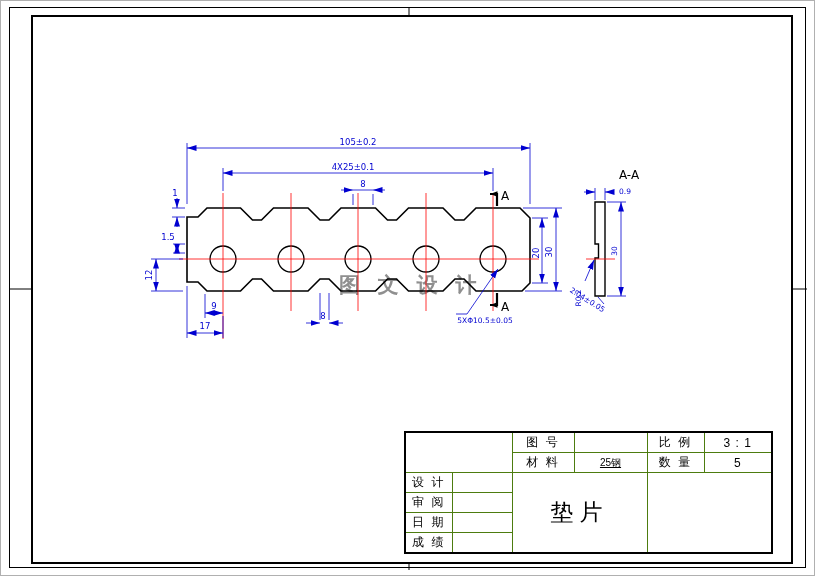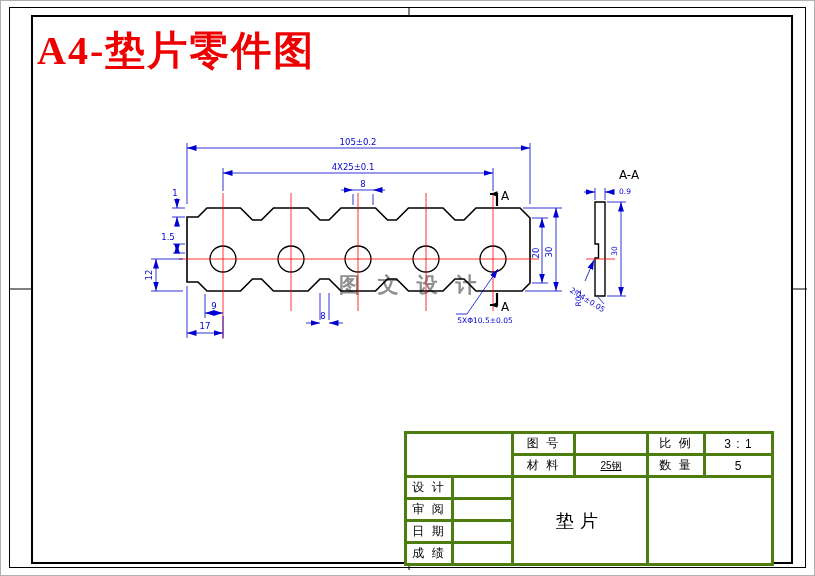--- a/index.html
+++ b/index.html
@@ -20,35 +20,34 @@
   .hole{stroke:#000;stroke-width:1.3;fill:none;}
   .sec{stroke:#000;stroke-width:1.4;fill:none;}
   .cl{stroke:#ff0000;stroke-width:0.8;fill:none;}
   .dl{stroke:#0000d0;stroke-width:0.8;fill:none;}
   .ck{stroke:#000;stroke-width:2.2;fill:none;}
   .dt{fill:#0000d0;font:8.5px "DejaVu Sans", sans-serif;text-anchor:middle;}
   .dts{fill:#0000d0;font:7.5px "DejaVu Sans", sans-serif;text-anchor:middle;}
   .bt{fill:#000;font:12px "DejaVu Sans", sans-serif;text-anchor:middle;}
   .tb{position:absolute;left:403px;top:430px;width:367px;border-collapse:collapse;
         table-layout:fixed;border:2px solid #000;background:#fff;}
-  .tb td{border:3px solid #4d7c0f;height:19px;padding:0;text-align:center;vertical-align:middle;
+  .tb td{border:1px solid #4d7c0f;height:19px;padding:0;text-align:center;vertical-align:middle;
         font-size:12px;color:#000;letter-spacing:2px;white-space:nowrap;overflow:hidden;}
   .tb td.val{letter-spacing:1px;}
   .tb td.small{font-size:10px;letter-spacing:0;text-decoration:underline;}
-  .tb td.partname{font-size:18px;letter-spacing:6px;}
+  .tb td.partname{font-size:23px;letter-spacing:6px;}
 </style>
 </head>
 <body>
 
 <div class="page">
 
   <div class="outer-frame"></div>
   <div class="inner-frame"></div>
 
-  <div class="title">A4-垫片零件图</div>
 
   <div class="watermark">图 文 设 计</div>
 
   <svg width="815" height="576" viewBox="0 0 815 576">
     <defs>
       <marker id="ab" markerWidth="10" markerHeight="8" refX="9.5" refY="4" orient="auto-start-reverse" markerUnits="userSpaceOnUse">
         <path d="M0,1 L9.5,4 L0,7 Z" fill="#0000d0"></path>
       </marker>
       <marker id="ak" markerWidth="8" markerHeight="7" refX="7.5" refY="3.5" orient="auto-start-reverse" markerUnits="userSpaceOnUse">
         <path d="M0,0.8 L7.5,3.5 L0,6.2 Z" fill="#000"></path>

